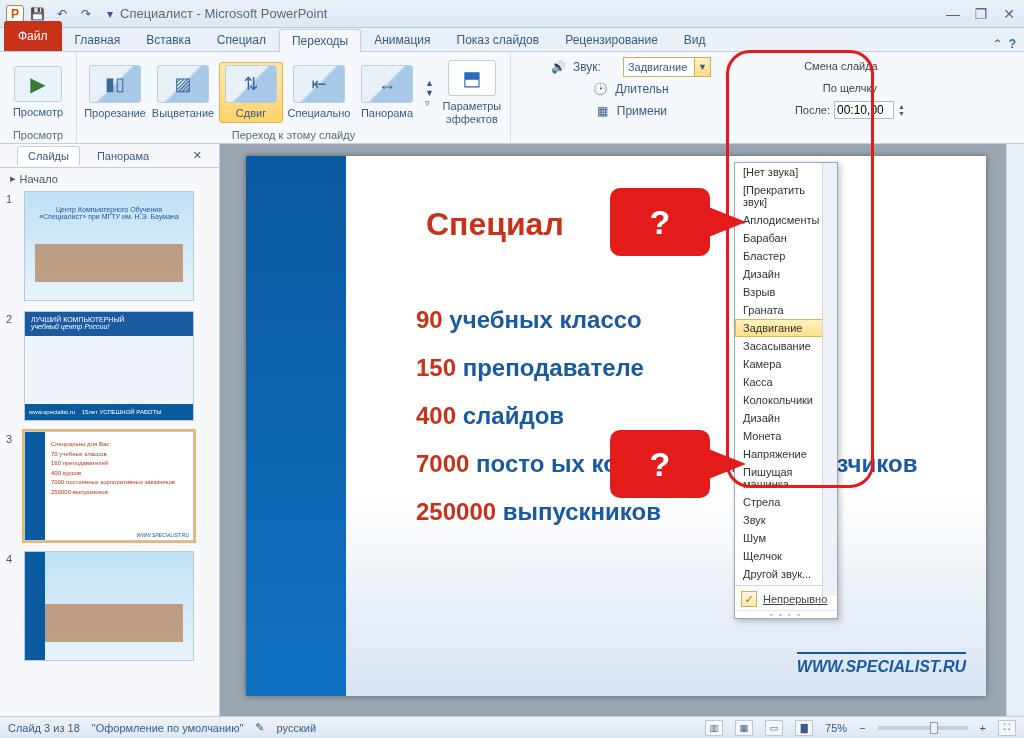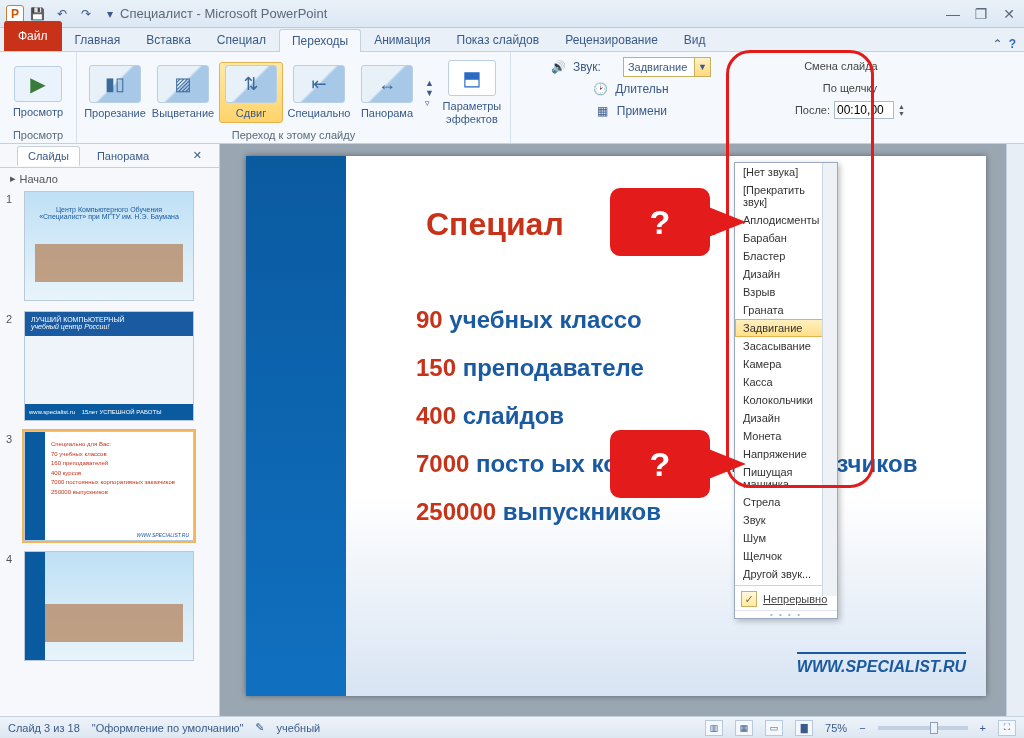--- a/index.html
+++ b/index.html
@@ -311,21 +311,21 @@
     <span>?</span>
   </div>
 <div class="callout" style="top:430px; left:610px">
     <span>?</span>
   </div>
 
 <div class="status">
   <span>Слайд 3 из 18</span>
   <span>"Оформление по умолчанию"</span>
   <span>✎</span>
-  <span>учебный</span>
+  <span>русский</span>
   <span class="sp"></span>
   <span class="vbtn">▥</span>
   <span class="vbtn">▦</span>
   <span class="vbtn">▭</span>
   <span class="vbtn">▇</span>
   <span>75%</span>
   <span>−</span>
   <span class="zoom-slider">
       <span class="knob"></span>
     </span>

